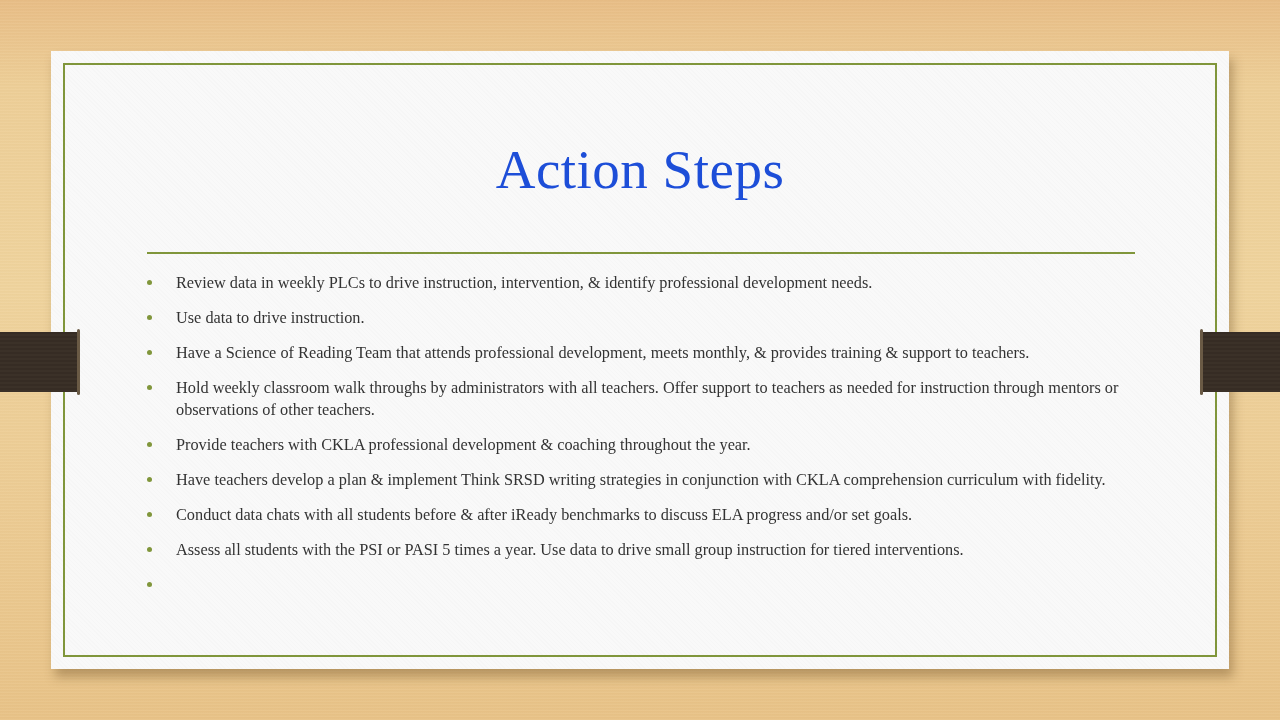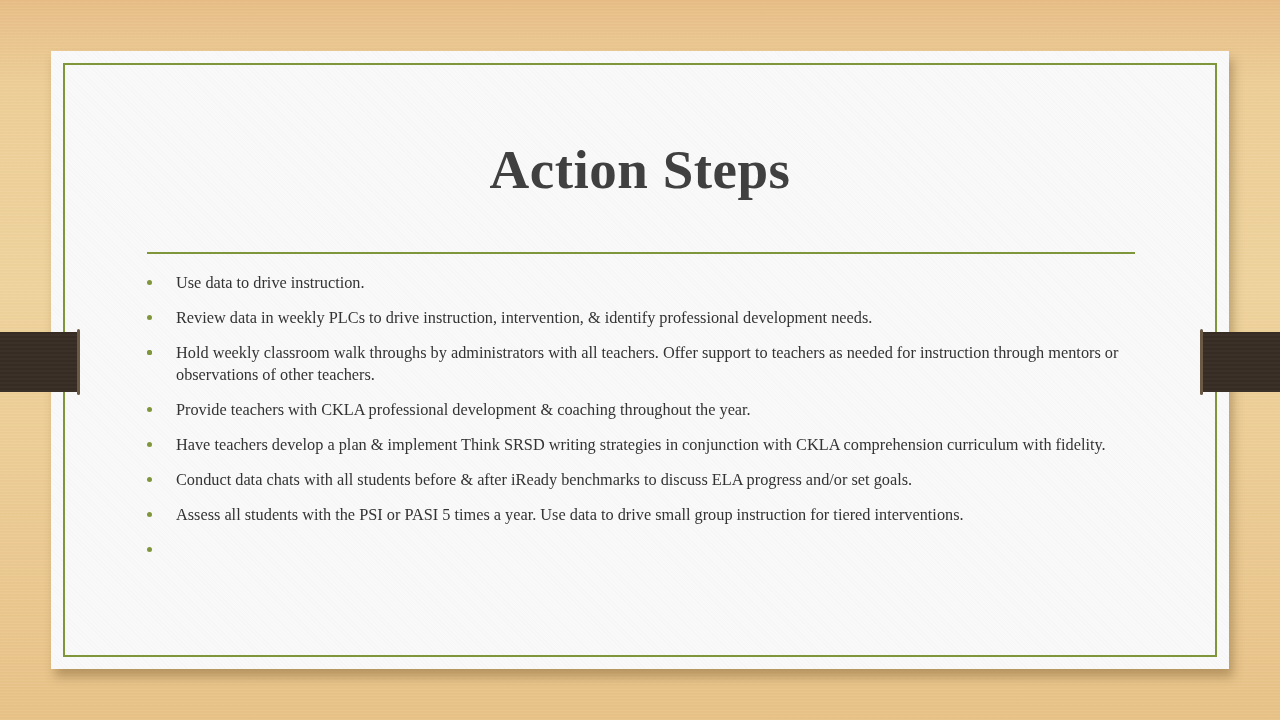--- a/index.html
+++ b/index.html
@@ -55,24 +55,24 @@
     }
     .binder.left::after { right: 0; }
     .binder.right::before { left: 0; }
     .title {
       position: absolute;
       left: 0;
       width: 1280px;
       top: 138px;
       text-align: center;
       font-size: 55px;
-      color: #404040;
+      color: #1d4ed8;
       letter-spacing: 0.5px;
       margin: 0;
-      font-weight: bold;
+      font-weight: normal;
     }
     .title-rule {
       position: absolute;
       left: 147px;
       top: 252px;
       width: 988px;
       height: 2px;
       background: #80963b;
     }
     .bullets {
@@ -109,22 +109,22 @@
   <div class="frame"></div>
 </div>
 
 <div class="binder left"></div>
 <div class="binder right"></div>
 
 <h1 class="title">Action Steps</h1>
 <div class="title-rule"></div>
 
 <ul class="bullets">
+  <li><span class="dot"></span><span>Review data in weekly PLCs to drive instruction, intervention, &amp; identify professional development needs.</span></li>
   <li><span class="dot"></span><span>Use data to drive instruction.</span></li>
-  <li><span class="dot"></span><span>Review data in weekly PLCs to drive instruction, intervention, &amp; identify professional development needs.</span></li>
-  <li><span class="dot"></span></li>
+  <li><span class="dot"></span><span>Have a Science of Reading Team that attends professional development, meets monthly, &amp; provides training &amp; support to teachers.</span></li>
   <li><span class="dot"></span><span>Hold weekly classroom walk throughs by administrators with all teachers. Offer support to teachers as needed for instruction through mentors or observations of other teachers.</span></li>
   <li><span class="dot"></span><span>Provide teachers with CKLA professional development &amp; coaching throughout the year.</span></li>
   <li><span class="dot"></span><span>Have teachers develop a plan &amp; implement Think SRSD writing strategies in conjunction with CKLA comprehension curriculum with fidelity.</span></li>
   <li><span class="dot"></span><span>Conduct data chats with all students before &amp; after iReady benchmarks to discuss ELA progress and/or set goals.</span></li>
   <li><span class="dot"></span><span>Assess all students with the PSI or PASI 5 times a year. Use data to drive small group instruction for tiered interventions.</span></li>
   <li><span class="dot"></span></li>
 </ul>
 
 </body></html>

